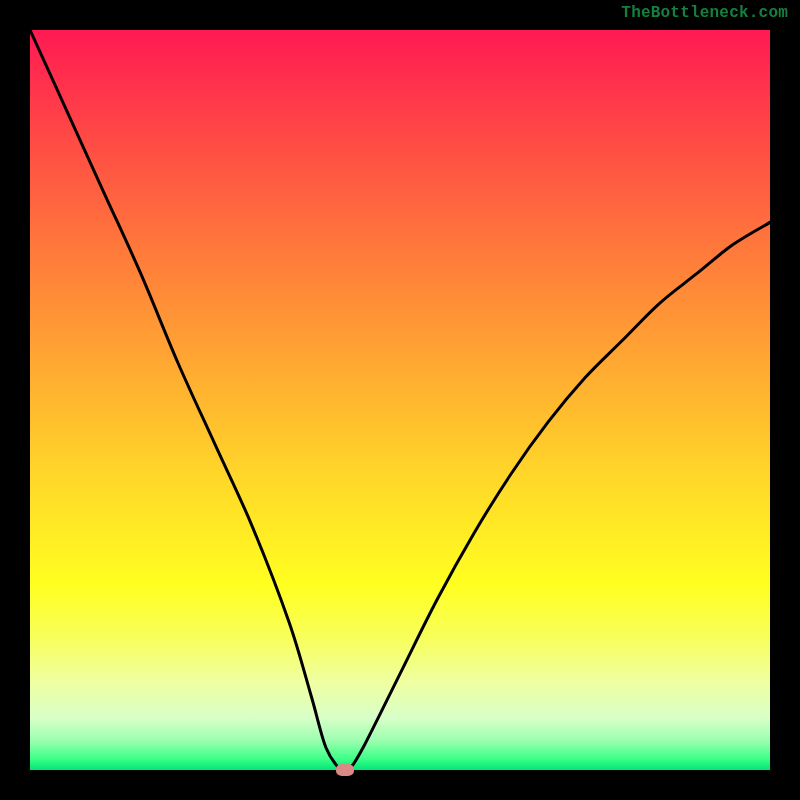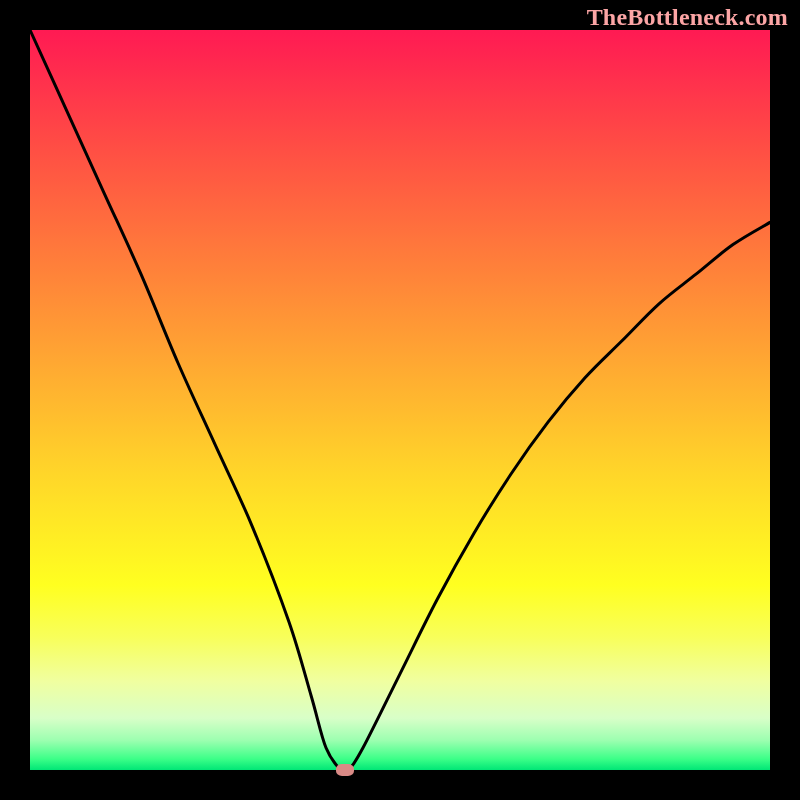--- a/index.html
+++ b/index.html
@@ -51,24 +51,24 @@
     width: 18px;
     height: 12px;
     border-radius: 6px / 5px;
     background: #d98a86;
     transform: translate(-50%, -50%);
   }
   .watermark {
     position: absolute;
     top: 4px;
     right: 12px;
-    font-family: Liberation Serif, serif;
-    font-size: 24px;
+    font-family: Liberation Mono, monospace;
+    font-size: 16px;
     font-weight: 600;
-    color: #fca5a5;
+    color: #15803d;
     letter-spacing: 0.2px;
   }
 </style>
 </head>
 <body>
 
 <div class="frame">
   <div class="plot-area">
     <svg class="curve" viewBox="0 0 740 740" preserveAspectRatio="none">
       <path d="M 0.00 0.00 C 6.17 13.57, 24.67 54.27, 37.00 81.40 C 49.33 108.53, 61.67 135.67, 74.00 162.80 C 86.33 189.93, 98.67 215.83, 111.00 244.20 C 123.33 272.57, 135.67 304.63, 148.00 333.00 C 160.33 361.37, 172.67 387.27, 185.00 414.40 C 197.33 441.53, 209.67 466.20, 222.00 495.80 C 234.33 525.40, 249.13 563.63, 259.00 592.00 C 268.87 620.37, 275.03 645.03, 281.20 666.00 C 287.37 686.97, 291.07 705.47, 296.00 717.80 C 300.93 730.13, 307.10 736.30, 310.80 740.00 C 314.50 743.70, 314.50 743.70, 318.20 740.00 C 321.90 736.30, 324.37 733.83, 333.00 717.80 C 341.63 701.77, 357.67 668.47, 370.00 643.80 C 382.33 619.13, 394.67 593.23, 407.00 569.80 C 419.33 546.37, 431.67 524.17, 444.00 503.20 C 456.33 482.23, 468.67 462.50, 481.00 444.00 C 493.33 425.50, 505.67 408.23, 518.00 392.20 C 530.33 376.17, 542.67 361.37, 555.00 347.80 C 567.33 334.23, 579.67 323.13, 592.00 310.80 C 604.33 298.47, 616.67 284.90, 629.00 273.80 C 641.33 262.70, 653.67 254.07, 666.00 244.20 C 678.33 234.33, 690.67 223.23, 703.00 214.60 C 715.33 205.97, 733.83 196.10, 740.00 192.40" fill="none" stroke="#000" stroke-width="3" stroke-linecap="round" stroke-linejoin="round"></path>

